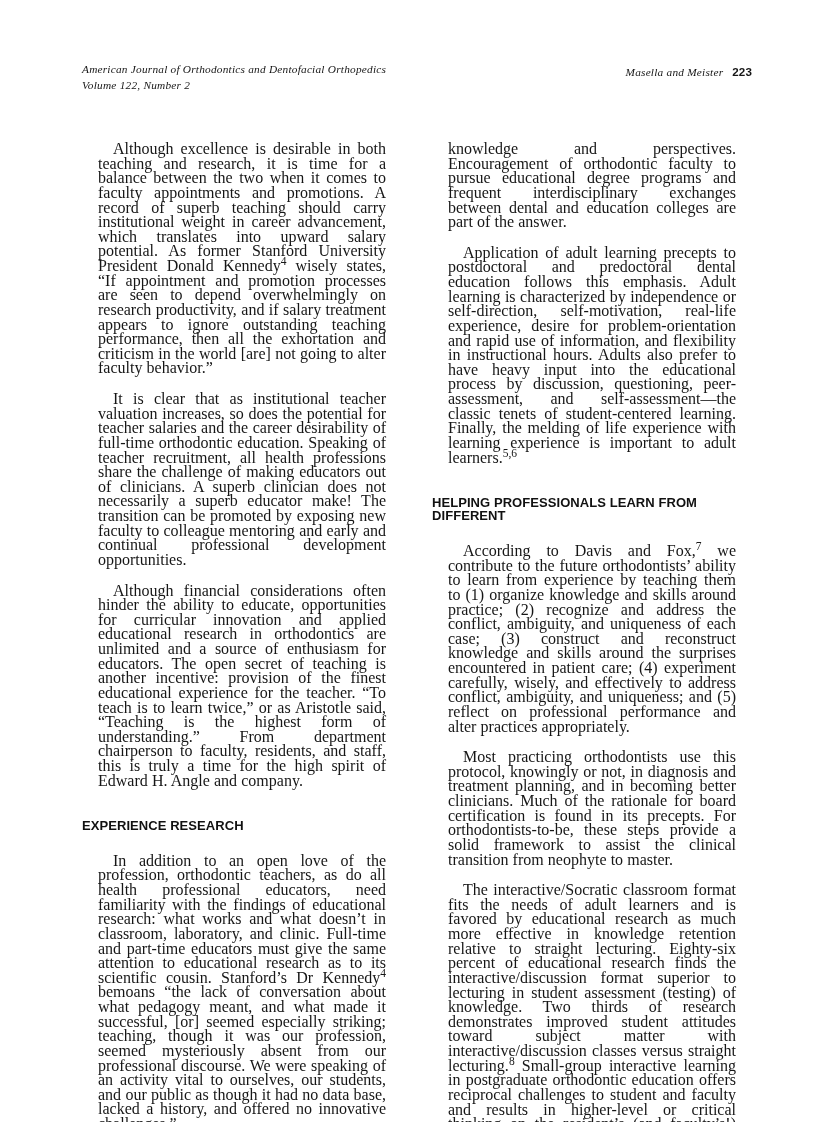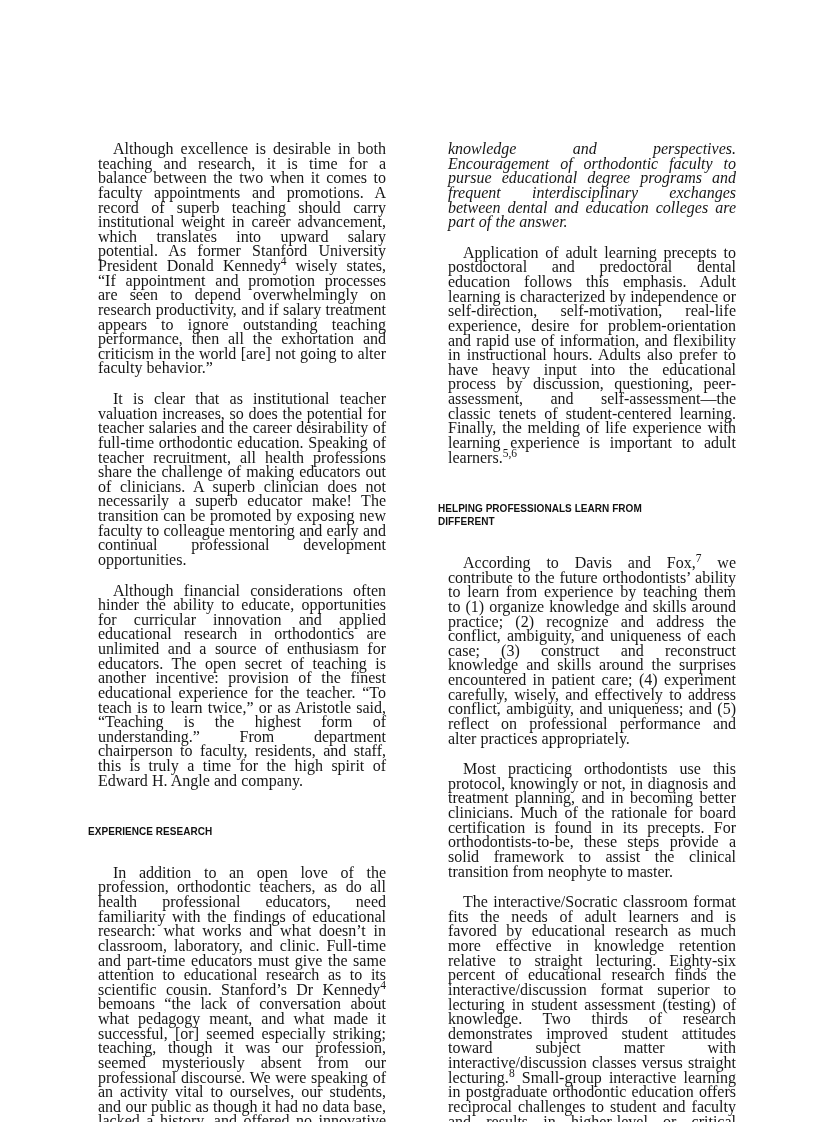--- a/index.html
+++ b/index.html
@@ -96,46 +96,55 @@
   p.body {
     margin: 16px;
     font-size: 16px;
     line-height: 14.62px;
     text-align: justify;
     text-indent: 15px;
     -webkit-hyphens: none;
     hyphens: none;
     word-spacing: 0.01em;
   }
-  p.body.no-indent { text-indent: 0; font-style: italic; }
+  p.body.no-indent { text-indent: 0; }
 
   h2.section-head {
-    margin: 6px;
+    margin: 0;
     font-family: "Liberation Sans", "DejaVu Sans", sans-serif;
     font-weight: bold;
-    font-size: 10px;
+    font-size: 13px;
     line-height: 13.4px;
     letter-spacing: 0.005em;
     text-align: left;
     color: #111111;
   }
   .gap-before-head { height: 14.6px; }
   .gap-after-head  { height: 5.5px; }
 
   sup {
     font-size: 0.72em;
     vertical-align: super;
     line-height: 0;
   }
 </style>
 </head>
 <body>
 
 <div class="page">
 
+  <div class="running-head">
+    <div class="rh-left">
+      <div class="rh-journal">American Journal of Orthodontics and Dentofacial Orthopedics</div>
+      <div class="rh-volume">Volume 122, Number 2</div>
+    </div>
+    <div class="rh-right">
+      <span class="rh-authors">Masella and Meister</span><span class="rh-pageno">223</span>
+    </div>
+  </div>
 
   <div class="columns">
 
     <div class="col col-left">
 
       <p class="body">Although excellence is desirable in both teaching and research, it is time for a balance between the two when it comes to faculty appointments and promotions. A record of superb teaching should carry institutional weight in career advancement, which translates into upward salary potential. As former Stanford University President Donald Kennedy<sup>4</sup> wisely states, “If appointment and promotion processes are seen to depend overwhelmingly on research productivity, and if salary treatment appears to ignore outstanding teaching performance, then all the exhortation and criticism in the world [are] not going to alter faculty behavior.”</p>
 
       <p class="body">It is clear that as institutional teacher valuation increases, so does the potential for teacher salaries and the career desirability of full-time orthodontic education. Speaking of teacher recruitment, all health professions share the challenge of making educators out of clinicians. A superb clinician does not necessarily a superb educator make! The transition can be promoted by exposing new faculty to colleague mentoring and early and continual professional development opportunities.</p>
 
       <p class="body">Although financial considerations often hinder the ability to educate, opportunities for curricular innovation and applied educational research in orthodontics are unlimited and a source of enthusiasm for educators. The open secret of teaching is another incentive: provision of the finest educational experience for the teacher. “To teach is to learn twice,” or as Aristotle said, “Teaching is the highest form of understanding.” From department chairperson to faculty, residents, and staff, this is truly a time for the high spirit of Edward H. Angle and company.</p>

